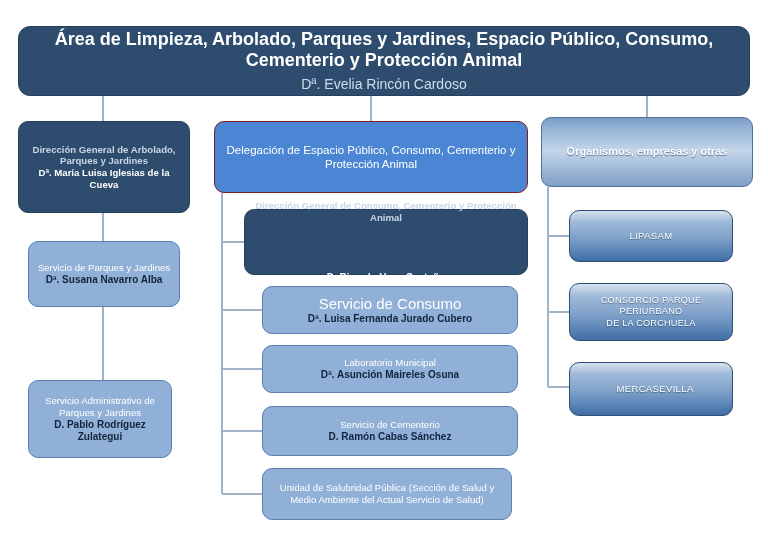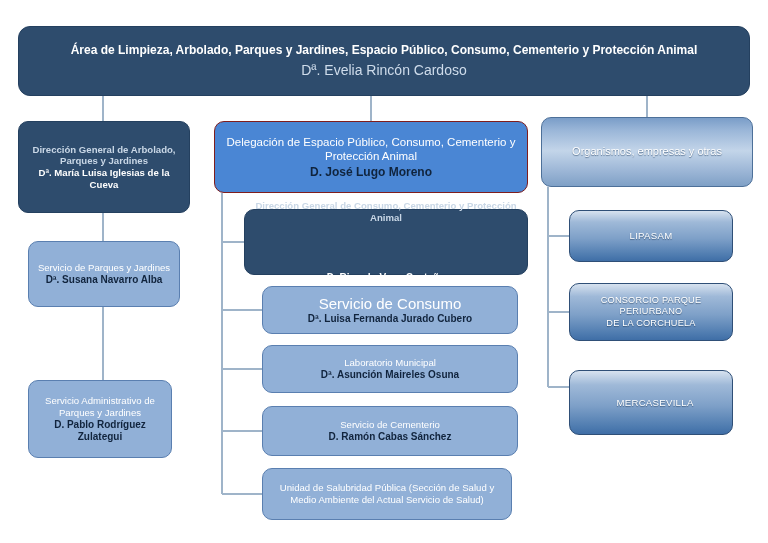--- a/index.html
+++ b/index.html
@@ -96,28 +96,28 @@
     color: #ffffff;
     font-weight: normal;
     text-shadow: 0 1px 1px rgba(20,45,75,0.55);
   }
   .style-grad-head {
     background: linear-gradient(to bottom, #7a9dc8 0%, #9ab6d8 18%, #c3d5e9 48%, #9cb6d6 78%, #7fa0c6 100%);
     border: 1px solid #4d7099;
   }
   .style-grad-head .line-title {
     color: #ffffff;
-    font-weight: normal;
+    font-weight: bold;
     text-shadow: 0 1px 1px rgba(25,55,90,0.6);
   }
   .line { display: block; width: 100%; }
 
   
   #node-root            { left: 18px;  top: 26px;  width: 732px; height: 70px; border-radius: 12px; }
-  #node-root .line-title{ font-size: 12px; }
+  #node-root .line-title{ font-size: 18px; }
   #node-root .line-name { font-size: 14px; font-weight: normal; color: #cfdceb; margin-top: 4px; }
 
   #node-dg-arbolado     { left: 18px;  top: 121px; width: 172px; height: 92px; }
   #node-dg-arbolado .line-sub  { font-size: 9.6px; }
   #node-dg-arbolado .line-name { font-size: 9.6px; }
 
   #node-serv-parques    { left: 28px;  top: 241px; width: 152px; height: 66px; }
   #node-serv-parques .line-title{ font-size: 9.6px; }
   #node-serv-parques .line-name { font-size: 10px; }
 
@@ -150,21 +150,21 @@
 
   #node-organismos      { left: 541px; top: 117px; width: 212px; height: 70px; }
   #node-organismos .line-title{ font-size: 11px; }
 
   #node-lipasam         { left: 569px; top: 210px; width: 164px; height: 52px; }
   #node-lipasam .line-title{ font-size: 9.6px; letter-spacing: .3px; }
 
   #node-consorcio       { left: 569px; top: 283px; width: 164px; height: 58px; }
   #node-consorcio .line-title{ font-size: 9.2px; letter-spacing: .2px; }
 
-  #node-mercasevilla    { left: 569px; top: 370px; width: 164px; height: 65px; padding-left: 16px; }
+  #node-mercasevilla    { left: 569px; top: 362px; width: 164px; height: 54px; padding-left: 16px; }
   #node-mercasevilla .line-title{ font-size: 9.6px; letter-spacing: .3px; }
 </style>
 </head>
 <body>
 
 <div id="chart-root">
 
   <svg id="connector-layer" width="768" height="543" viewBox="0 0 768 543">
     <g stroke="#9fb4c9" stroke-width="1.4" fill="none" shape-rendering="crispEdges">
 
@@ -208,21 +208,20 @@
 
   <div class="node style-light" id="node-serv-admin">
     <span class="line line-title">Servicio Administrativo de</span>
     <span class="line line-title">Parques y Jardines</span>
     <span class="line line-name">D. Pablo Rodríguez Zulategui</span>
   </div>
 
   <div class="node style-blue" id="node-delegacion">
     <span class="line line-title">Delegación de Espacio Público, Consumo, Cementerio y</span>
     <span class="line line-title">Protección Animal</span>
-    <span class="line line-name">D. José Lugo Moreno</span>
   </div>
 
   <div class="node style-navy" id="node-dg-consumo">
     <span class="line line-sub">Dirección General de Consumo, Cementerio y Protección</span>
     <span class="line line-sub">Animal</span>
     <span class="line line-name">D. Ricardo Vega Castaño</span>
   </div>
 
   <div class="node style-light" id="node-serv-consumo">
     <span class="line line-title">Servicio de Consumo</span>

